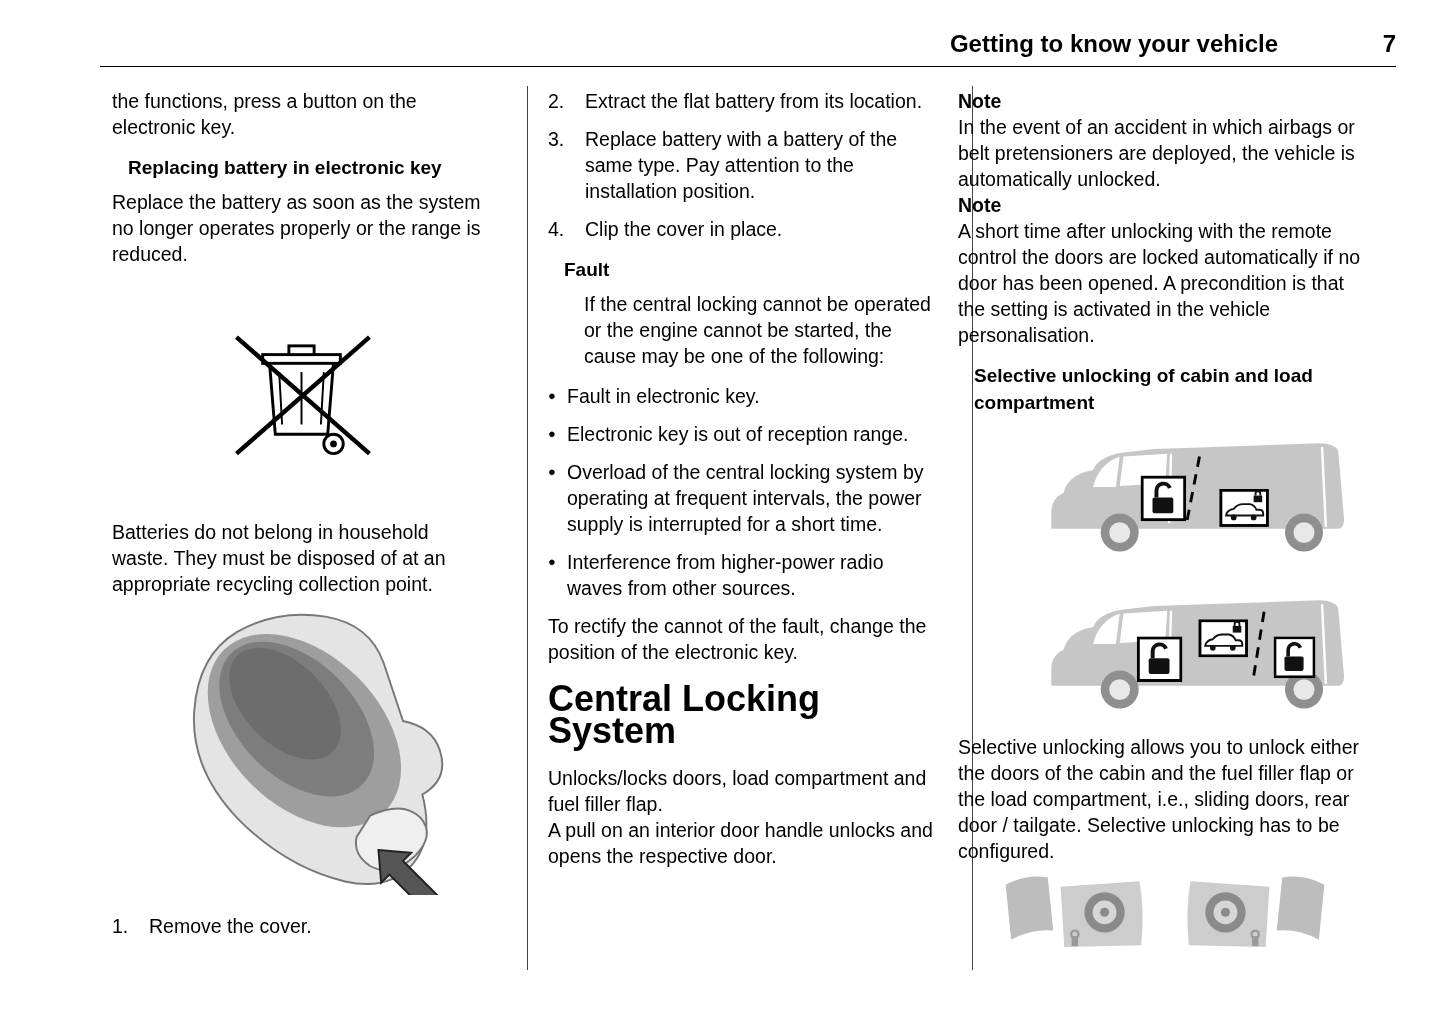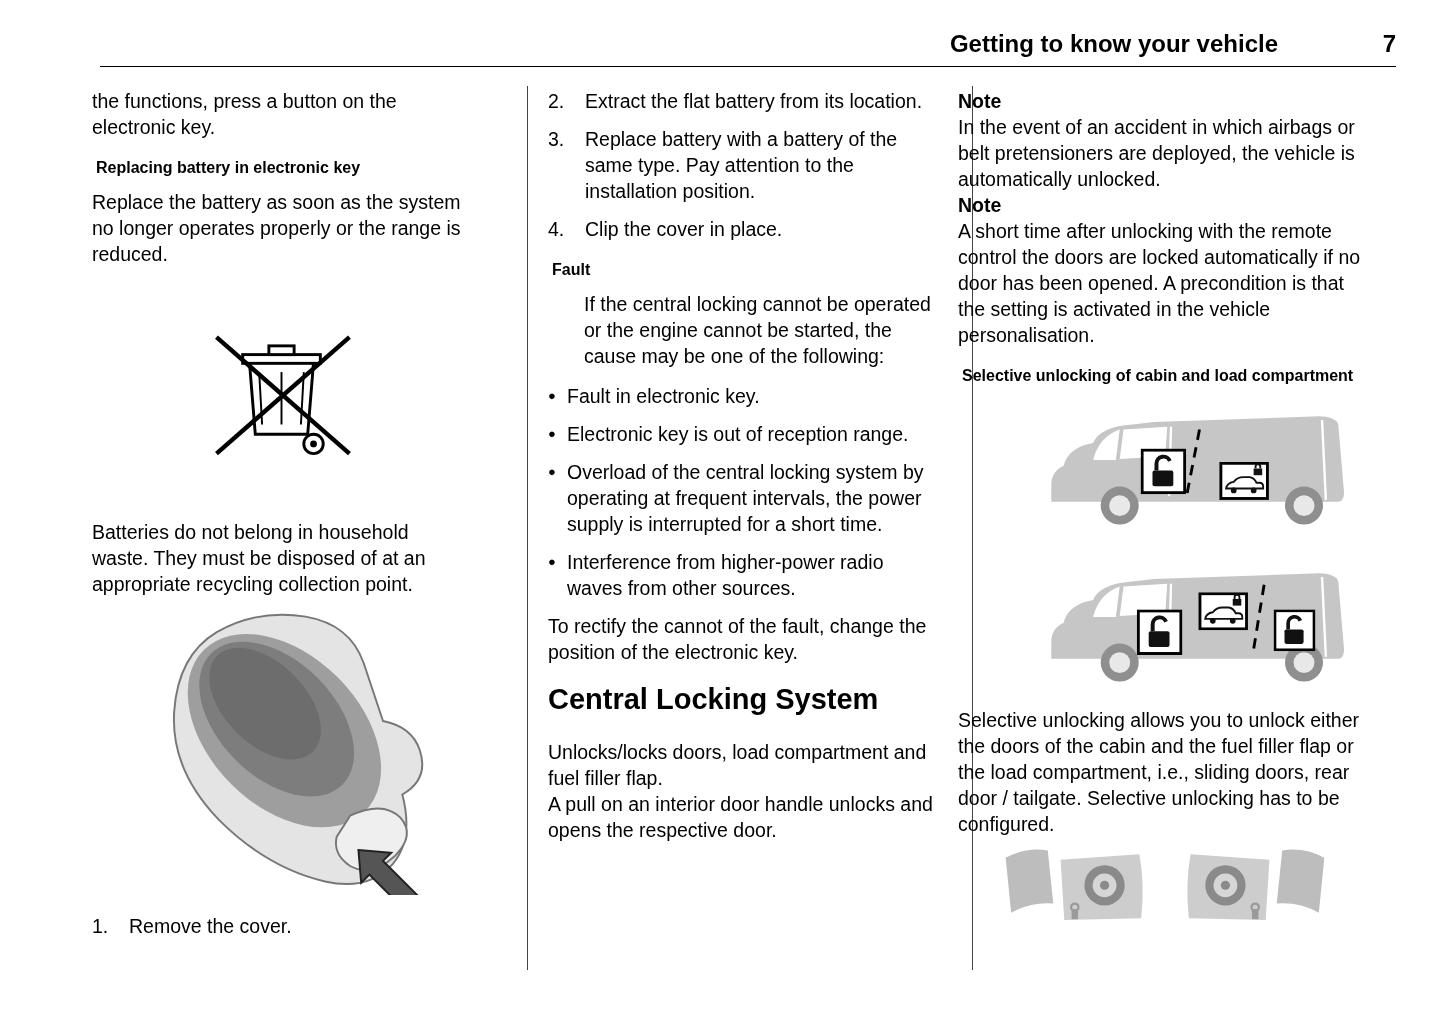--- a/index.html
+++ b/index.html
@@ -12,26 +12,26 @@
   .header-title { font-size:24px; font-weight:bold; }
   .header-page  { width:118px; text-align:right; font-size:24px; font-weight:bold; }
   .header-rule  { position:absolute; top:66px; left:100px; width:1296px;
                   border-top:1.5px solid #000; }
 
   .divider { position:absolute; top:86px; height:884px; width:1px; background:#444; }
   #divider-1 { left:527px; }
   #divider-2 { left:972px; }
 
   .col { position:absolute; top:88px; font-size:19.5px; line-height:26px; }
-  .col1 { left:92px; width:378px; }
+  .col1 { left:112px; width:378px; }
   .col2 { left:548px; width:396px; }
   .col3 { left:958px; width:404px; }
 
-  .h-sub { font-size:16px; line-height:27px; font-weight:bold; margin:14px 4px 8px; }
-  .h-big { font-size:29px; line-height:32px; font-weight:bold; margin:18px 0 24px; }
+  .h-sub { font-size:19px; line-height:27px; font-weight:bold; margin:14px 16px 8px; }
+  .h-big { font-size:36px; line-height:32px; font-weight:bold; margin:18px 0 18px; }
   .note-label { font-weight:bold; }
 
   .step { display:flex; margin-bottom:12px; }
   .step .num { width:37px; flex:none; }
 
   .bullet { display:flex; margin-bottom:12px; }
   .bullet::before { content:"●"; flex:none; width:19px; font-size:13px; line-height:26px; }
 
   .weee-svg { display:block; width:165px; height:152px; margin:48px auto 52px; }
   .key-svg  { display:block; width:305px; height:290px; margin:8px 0 2px 66px; }

